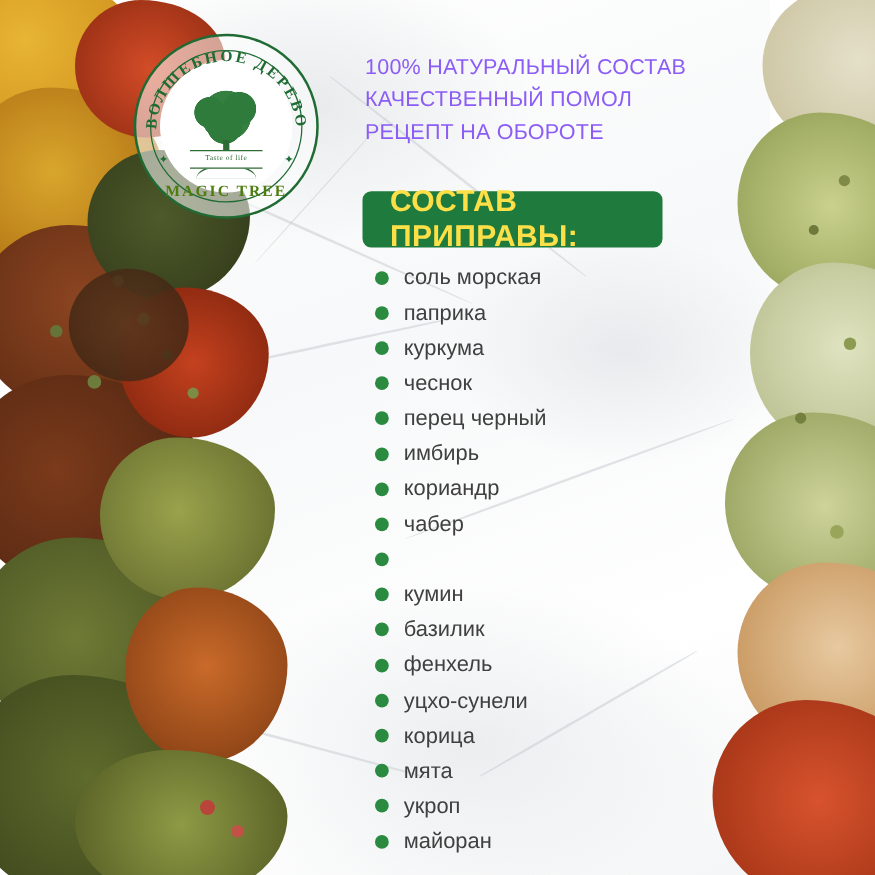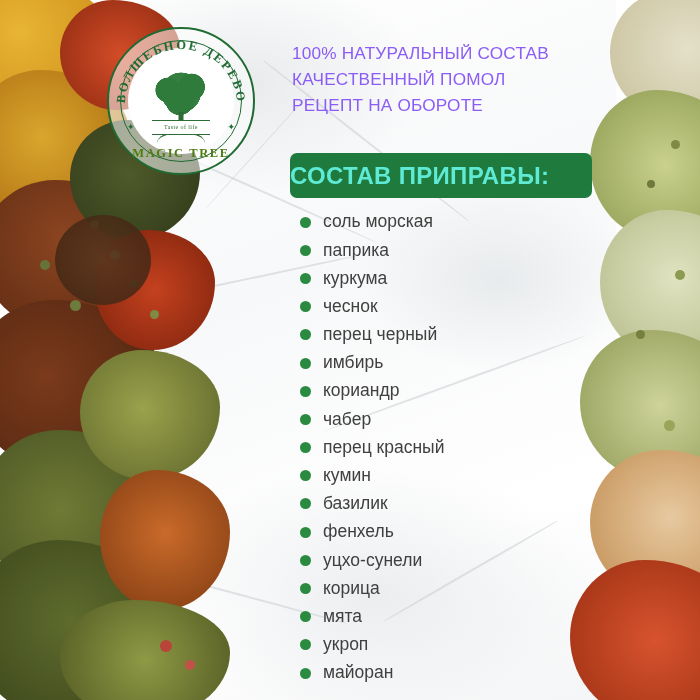--- a/index.html
+++ b/index.html
@@ -184,30 +184,31 @@
     line-height: 26px;
     letter-spacing: 0.2px;
   }
   .headline div { white-space: nowrap; }
 
   
   .title-bar {
     position: absolute;
     left: 290px;
     top: 153px;
-    width: 302px;
+    width: 240px;
     height: 45px;
     background: #1f7a3d;
     border-radius: 7px;
-    color: #5eead4;
+    color: #fde047;
     font-size: 24px;
     font-weight: 700;
     letter-spacing: 0.3px;
     display: flex;
     align-items: center;
+    padding-left: 22px;
     box-sizing: border-box;
   }
 
   
   .list {
     position: absolute;
     left: 300px;
     top: 208px;
     width: 300px;
   }
@@ -342,21 +343,20 @@
       <div class="list-item">
         <span class="bullet" style="background: rgb(42, 138, 63);"></span>
         <span class="item-label">кориандр</span>
       </div>
       <div class="list-item">
         <span class="bullet" style="background: rgb(42, 138, 63);"></span>
         <span class="item-label">чабер</span>
       </div>
       <div class="list-item">
         <span class="bullet" style="background: rgb(42, 138, 63);"></span>
-        <span class="item-label">перец красный</span>
       </div>
       <div class="list-item">
         <span class="bullet" style="background: rgb(42, 138, 63);"></span>
         <span class="item-label">кумин</span>
       </div>
       <div class="list-item">
         <span class="bullet" style="background: rgb(42, 138, 63);"></span>
         <span class="item-label">базилик</span>
       </div>
       <div class="list-item">

